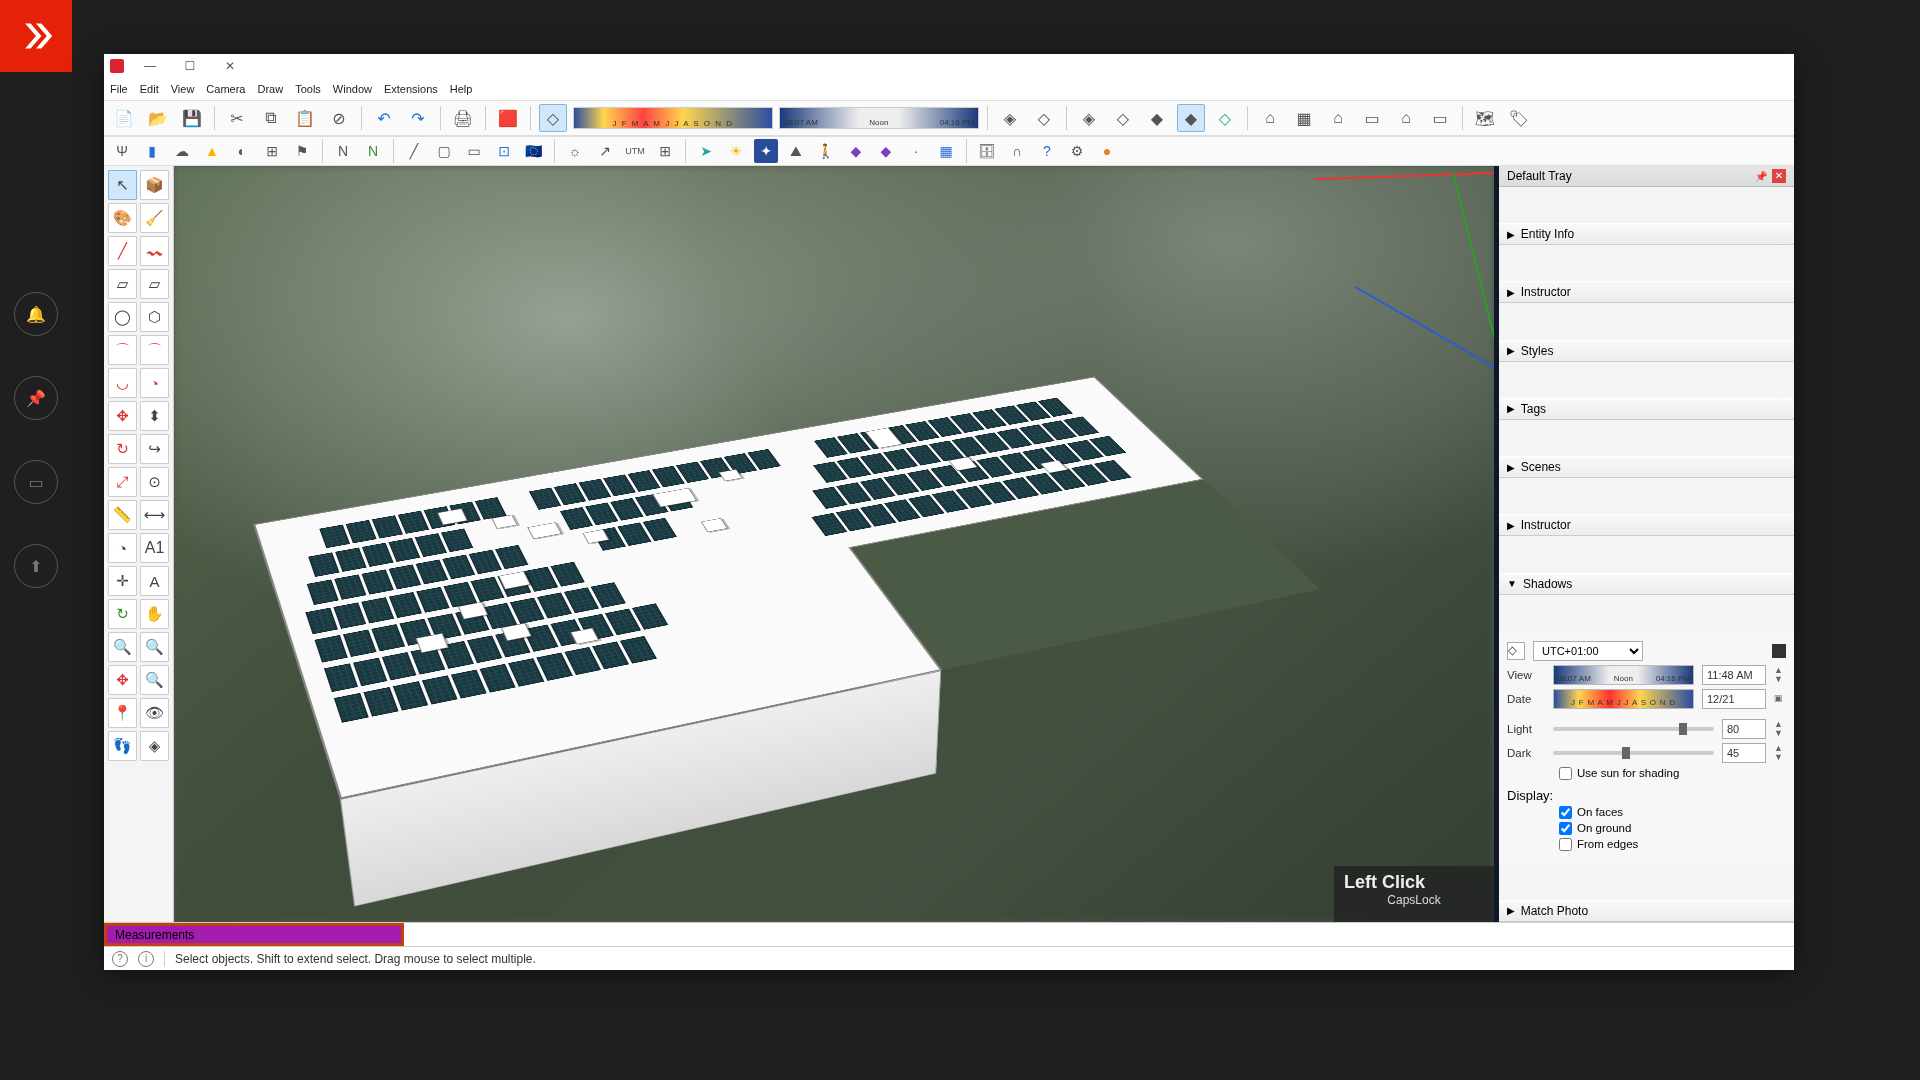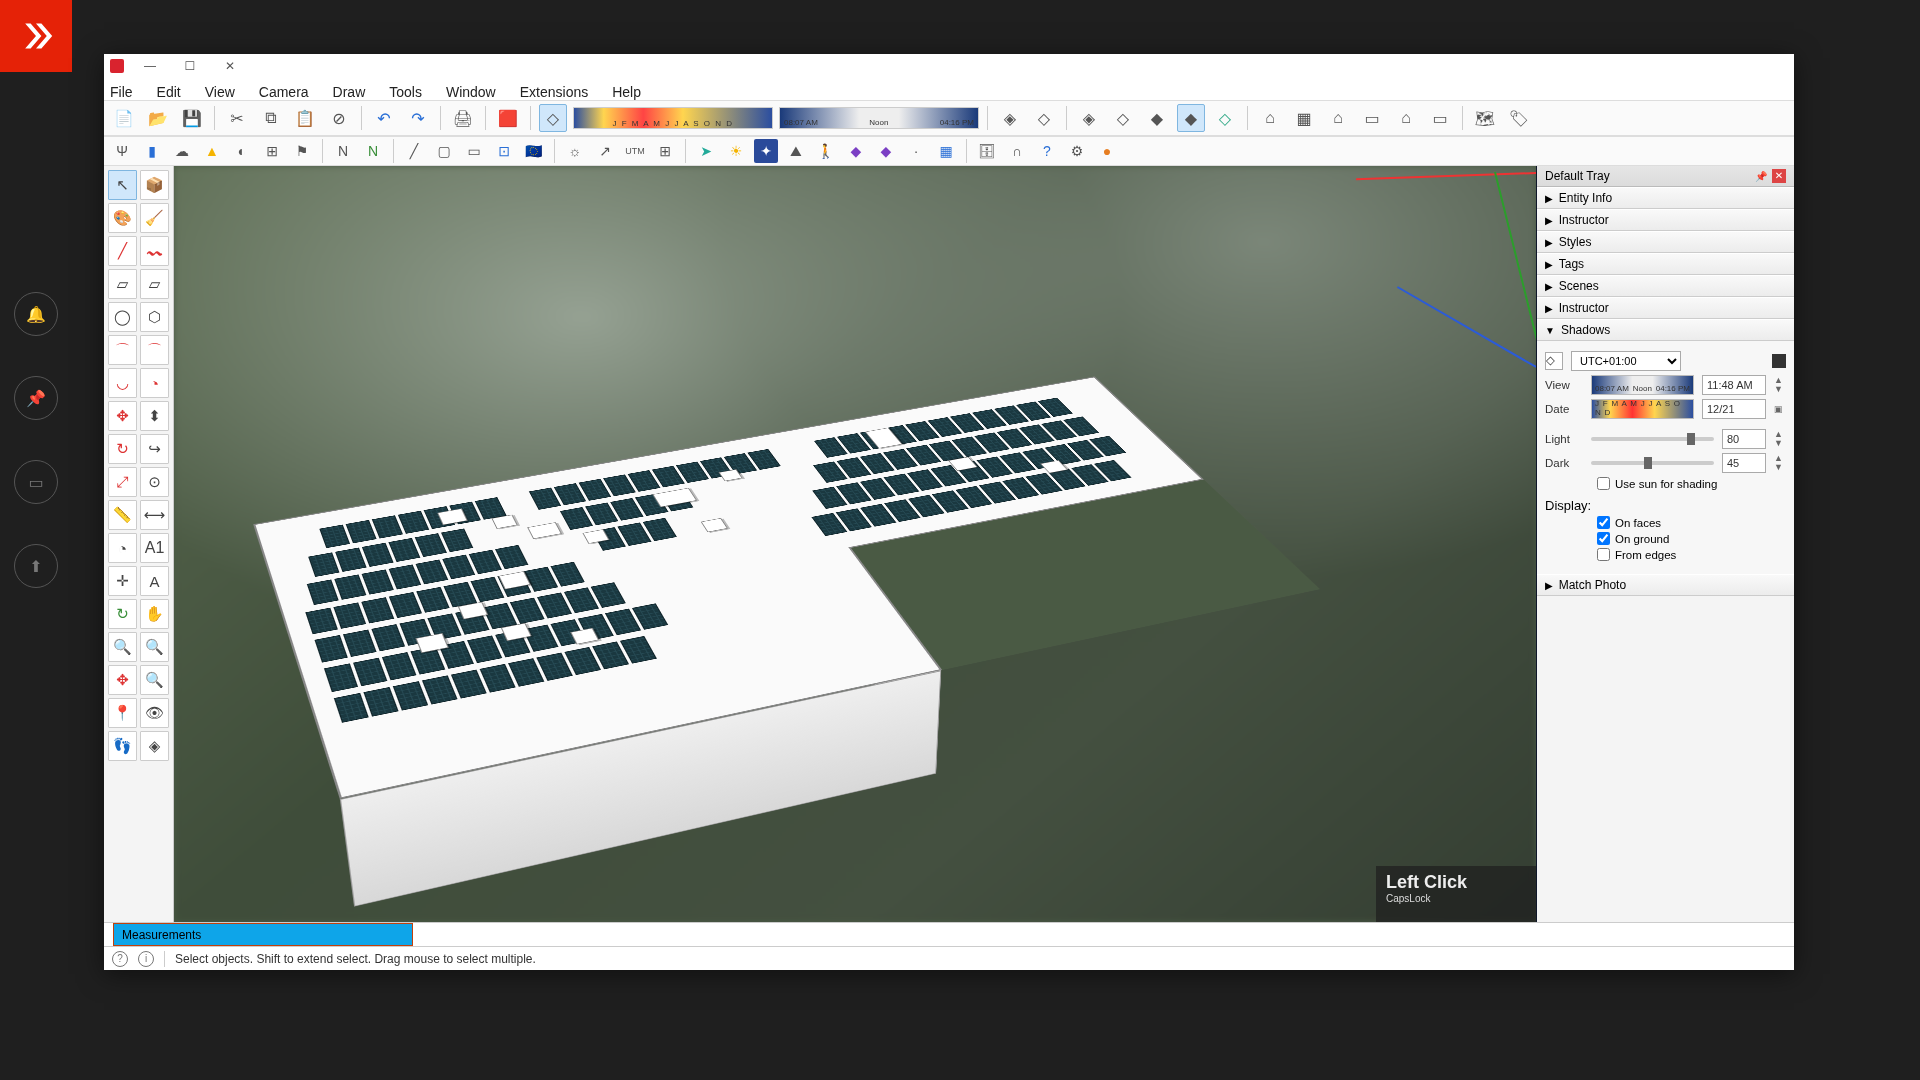--- a/index.html
+++ b/index.html
@@ -11,21 +11,21 @@
   .rail-icon { width: 44px; height: 44px; border: 1.5px solid #555; border-radius: 50%; margin: 40px auto 0; display: flex; align-items: center; justify-content: center; color: #777; }
   .rail-icon.first { margin-top: 220px; }
 
   .app-window { position: absolute; left: 104px; top: 54px; width: 1690px; height: 916px; background: #fff; box-shadow: 0 4px 24px rgba(0,0,0,.5); display: flex; flex-direction: column; }
 
   .titlebar { height: 24px; display: flex; align-items: center; padding: 0 6px; font-size: 12.5px; color: #333; border-bottom: 0; }
   .titlebar .app-icon { width: 14px; height: 14px; background: #d9232e; margin-right: 6px; border-radius: 2px; }
   .titlebar .title { flex: 1; }
   .win-btn { width: 40px; text-align: center; font-size: 12px; color: #555; }
 
-  .menubar { height: 22px; display: flex; align-items: flex-end; padding: 0 6px; font-size: 14px; gap: 24px; color: #222; }
+  .menubar { height: 22px; display: flex; align-items: center; padding: 0 6px; font-size: 11px; gap: 12px; color: #222; }
   .menubar span { cursor: default; }
 
   .toolbar-row { height: 36px; border-top: 1px solid #ddd; border-bottom: 1px solid #ddd; display: flex; align-items: center; padding: 0 6px; gap: 6px; background: #fafafa; }
   .toolbar-row.second { height: 30px; }
   .tb-btn { width: 28px; height: 28px; display: flex; align-items: center; justify-content: center; border: 1px solid transparent; border-radius: 2px; font-size: 16px; color: #555; }
   .toolbar-row.second .tb-btn { width: 24px; height: 24px; font-size: 14px; }
   .tb-btn.active { background: #d0e7fb; border-color: #7fb6e0; }
   .tb-sep { width: 1px; height: 24px; background: #ccc; margin: 0 2px; }
   .tb-grad { width: 200px; height: 22px; border: 1px solid #ccc; background: linear-gradient(90deg,#2b4ea0 0%,#ffd54f 15%,#f44 35%,#ffd54f 55%,#2b4ea0 100%); position: relative; font-size: 8px; color: #333; letter-spacing: 1.5px; padding-top: 11px; text-align: center; }
   .tb-timebar { width: 200px; height: 22px; border: 1px solid #ccc; background: linear-gradient(90deg,#1a3a7a 0%,#eee 40%,#eee 60%,#1a3a7a 100%); position: relative; font-size: 8px; color: #333; display:flex; justify-content: space-between; align-items:flex-end; padding: 0 4px 1px; }
@@ -54,43 +54,43 @@
   .wall-in1 { position:absolute; left:58%; bottom:calc(48% - 120px); width:42%; height:120px; background:linear-gradient(#eee,#d8d8d8); border:1px solid #999; transform: rotateX(-90deg); transform-origin: top; }
   .wall-in2 { position:absolute; left:58%; top:52%; width:120px; height:48%; background:linear-gradient(90deg,#e0e0e0,#cfcfcf); border:1px solid #999; transform: rotateY(90deg); transform-origin: left; }
 
   .panels { position:absolute; inset:20px; }
   .prow { position:absolute; height:40px; display:flex; gap:3px; }
   .pcell { width:24px; background: repeating-linear-gradient(90deg,#1a3840 0 5px,#264a54 5px 6px), repeating-linear-gradient(0deg,#1a3840 0 5px,#264a54 5px 6px); background-blend-mode: lighten; border:1px solid #0e2228; }
   .obst { position:absolute; background:#fff; border:1px solid #888; box-shadow: 2px 2px 0 rgba(0,0,0,.25); }
 
   .hud-hint { position:absolute; right:0; bottom:0; width:160px; height:56px; background: rgba(30,30,30,.72); color:#eee; padding:6px 10px; font-size:13px; }
   .hud-hint .main { font-size:18px; font-weight:600; }
-  .hud-hint .sub { font-size:10px; text-align:left; color:#dcdcdc; }
-
-  .tray { width:258px; background:#f4f4f4; border-left:1px solid #0f172a; font-size:12px; display:flex; flex-direction:column; }
+  .hud-hint .sub { font-size:12px; text-align:center; color:#dcdcdc; }
+
+  .tray { width:300px; background:#f4f4f4; border-left:5px solid #0f172a; font-size:12px; display:flex; flex-direction:column;justify-content:space-between; }
   .tray-header { background: linear-gradient(#e6e6e6,#dcdcdc); padding:3px 8px; font-size:12px; border-bottom:1px solid #bbb; display:flex; align-items:center; }
   .tray-header .pin { margin-left:auto; font-size:10px; color:#666; }
   .tray-header .close { width:14px; height:14px; background:#d44; color:#fff; font-size:10px; text-align:center; line-height:14px; margin-left:4px; }
   .tray-sec { background: linear-gradient(#f9f9f9,#ececec); border-top:1px solid #fff; border-bottom:1px solid #ccc; padding:3px 8px; display:flex; align-items:center; gap:6px; }
   .tray-sec .arrow { font-size:10px; }
   .shadows-body { padding:6px 8px 10px; background:#f7f7f7; }
   .sh-row { display:flex; align-items:center; gap:8px; margin:4px 0; font-size:11.5px; color:#333; }
   .sh-label { width:38px; }
   .tz-select { flex:0 0 110px; height:20px; border:1px solid #aaa; background:#fff; font-size:11px; padding:0 4px; }
   .mini-grad { flex:1; height:20px; border:1px solid #bbb; background: linear-gradient(90deg,#1a3a7a 0%,#eee 40%,#eee 60%,#1a3a7a 100%); position:relative; font-size:8px; display:flex; justify-content:space-between; align-items:flex-end; padding:0 3px 1px; }
   .mini-grad.months { background: linear-gradient(90deg,#2b4ea0 0%,#ffd54f 18%,#f33 40%,#ffd54f 62%,#2b4ea0 100%); letter-spacing:.8px; justify-content:center; }
   .val-box { width:64px; height:20px; border:1px solid #aaa; background:#fff; font-size:11px; padding:0 4px; display:flex; align-items:center; }
   .spin { width:12px; color:#666; font-size:9px; line-height:9px; }
   .slider-track { flex:1; height:4px; background:#ccc; position:relative; border-radius:2px; }
   .slider-thumb { position:absolute; top:-4px; width:8px; height:12px; background:#666; }
   .chk { display:flex; align-items:center; gap:5px; font-size:11.5px; margin:3px 0 3px 52px; }
   .chk input { width:13px; height:13px; }
 
   .statusbar { height:24px; border-top:1px solid #ccc; display:flex; align-items:center; font-size:12px; }
-  .statusbar .meas { width:300px; padding:0 8px; border-right:1px solid #ddd; height:100%; display:flex; align-items:center; background:#0ea5e9; border:1px solid #c2410c;margin-left:9px; }
+  .statusbar .meas { width:300px; padding:0 8px; border-right:1px solid #ddd; height:100%; display:flex; align-items:center; background:#a21caf; border:3px solid #c2410c; }
   .status-line { height:24px; border-top:1px solid #ccc; display:flex; align-items:center; font-size:12px; padding:0 8px; gap:10px; color:#333; }
   .status-line .ic { width:16px; height:16px; border:1.3px solid #777; border-radius:50%; display:flex; align-items:center; justify-content:center; font-size:10px; color:#777; }
   .status-line .divider { width:1px; height:16px; background:#ccc; }
 </style>
 </head>
 <body>
 
 <div class="left-rail">
   <div class="rail-logo">
     <svg viewBox="0 0 40 40">

